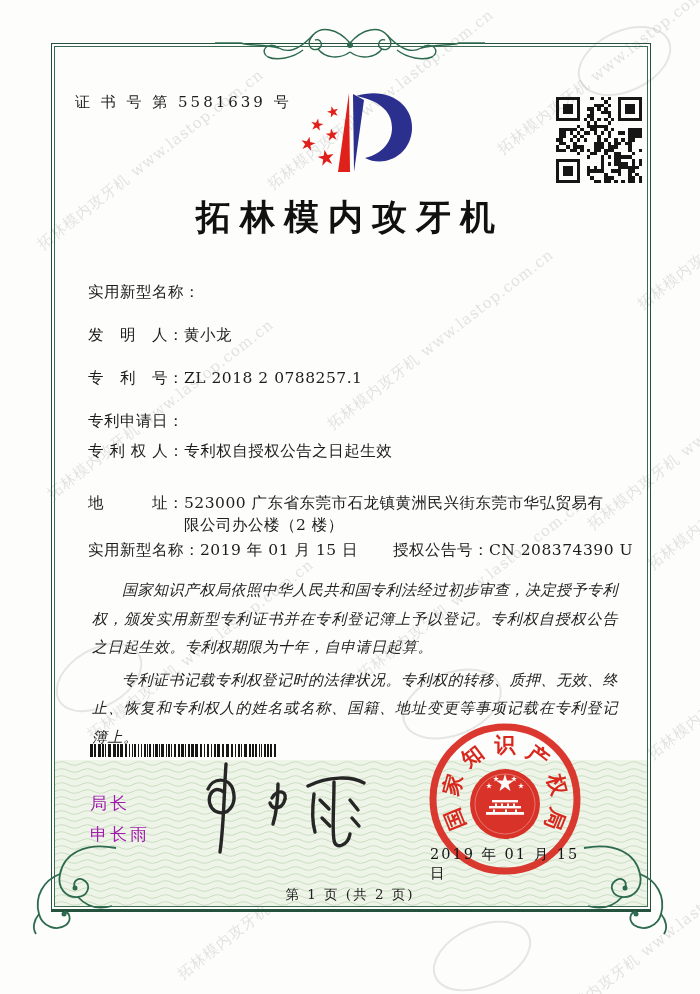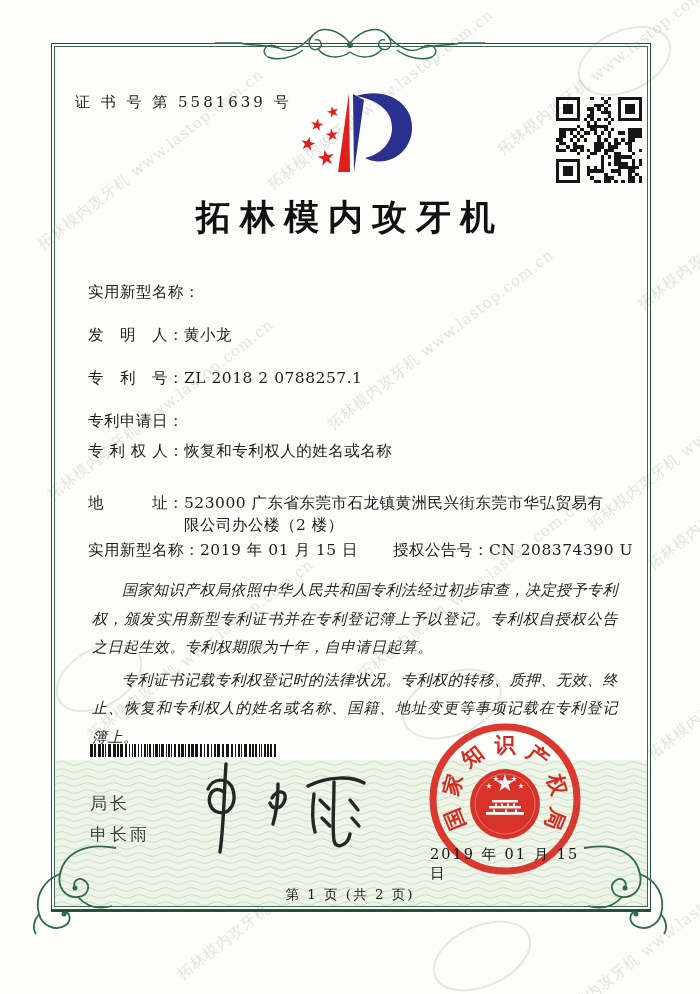--- a/index.html
+++ b/index.html
@@ -32,21 +32,21 @@
       display:flex; justify-content:space-between; letter-spacing:.5px;}
   
   .paras{position:absolute; left:88px; top:572px; width:534px; font-size:15px;
       line-height:28.5px; text-align:justify; letter-spacing:.5px; font-style:italic; color:#222;}
   .paras p{margin:4px; text-indent:2em;}
   
   .barcode{position:absolute; left:90px; top:744px; width:228px; height:13px;
       display:flex; align-items:stretch;}
   .barcode i{display:block; background:#161616;}
   .signer{position:absolute; left:90px; top:788px; font-size:17px; letter-spacing:3px;
-      line-height:31px; color:#404040; font-family:"DejaVu Sans","Liberation Sans",sans-serif; z-index:4;}
+      line-height:31px; color:#a21caf; font-family:"DejaVu Sans","Liberation Sans",sans-serif; z-index:4;}
   .signature{position:absolute; left:192px; top:752px; width:190px; height:108px; z-index:4;}
   .seal{position:absolute; left:424px; top:718px; width:162px; height:162px; z-index:3;}
   .sealdate{position:absolute; left:430px; top:845px; width:160px; font-size:14.5px;
       letter-spacing:2px; color:#151515; z-index:5;}
   .pagefoot{position:absolute; left:0; top:886px; width:700px; text-align:center;
       font-size:13.5px; letter-spacing:2px; color:#222; z-index:4;}
   .ornament{position:absolute; pointer-events:none;}
 </style>
 </head>
 <body>
@@ -447,21 +447,21 @@
   </div>
   <div class="field" style="top:367px;">
     <span class="lab">专　利　号：</span>
     <span class="val">ZL 2018 2 0788257.1</span>
   </div>
   <div class="field" style="top:410px;gap:44px;">
     <span class="lab">专利申请日：</span>
   </div>
   <div class="field" style="top:440px;">
     <span class="lab">专 利 权 人：</span>
-    <span class="val">恢复和专利权人的姓名或名称</span>
+    <span class="val">专利权自授权公告之日起生效</span>
   </div>
   <div class="field" style="top:492px;">
     <span class="lab">地　　　址：</span>
     <span class="val">523000 广东省东莞市石龙镇黄洲民兴街东莞市华弘贸易有限公司办公楼（2 楼）</span>
   </div>
 
   <div class="grantrow">
     <span>
       <span>实用新型名称：</span><span>2019 年 01 月 15 日</span>
     </span>

